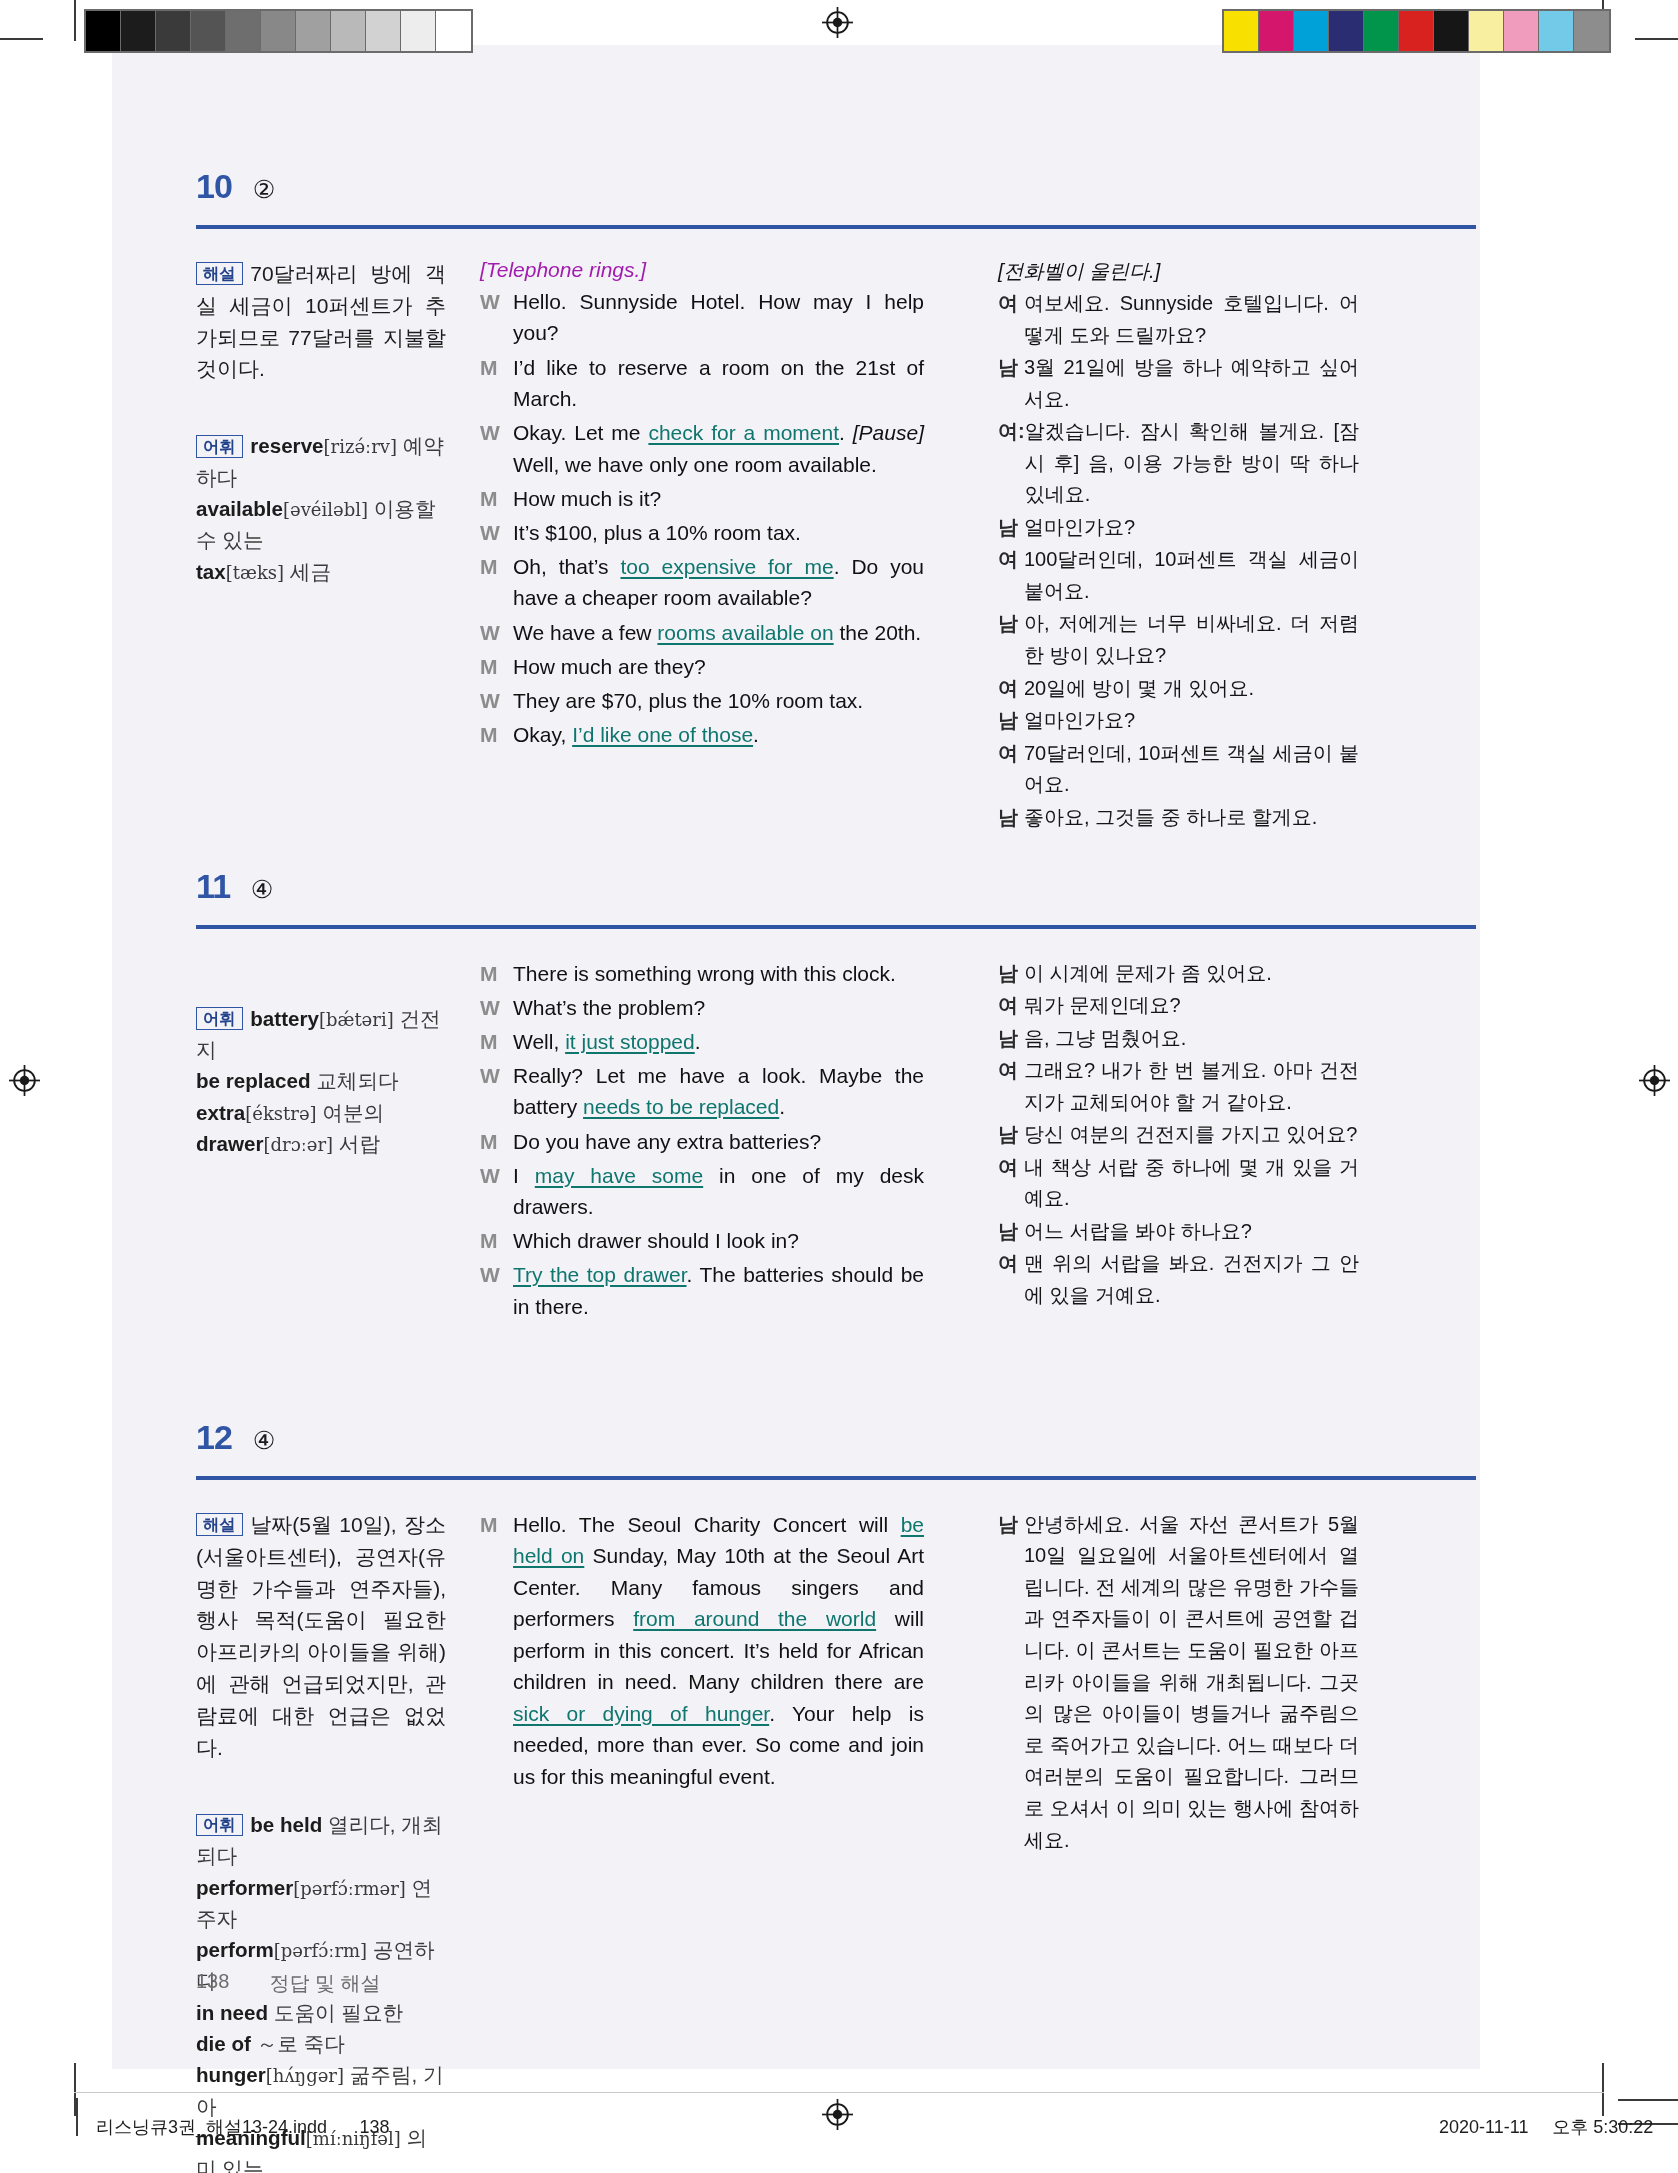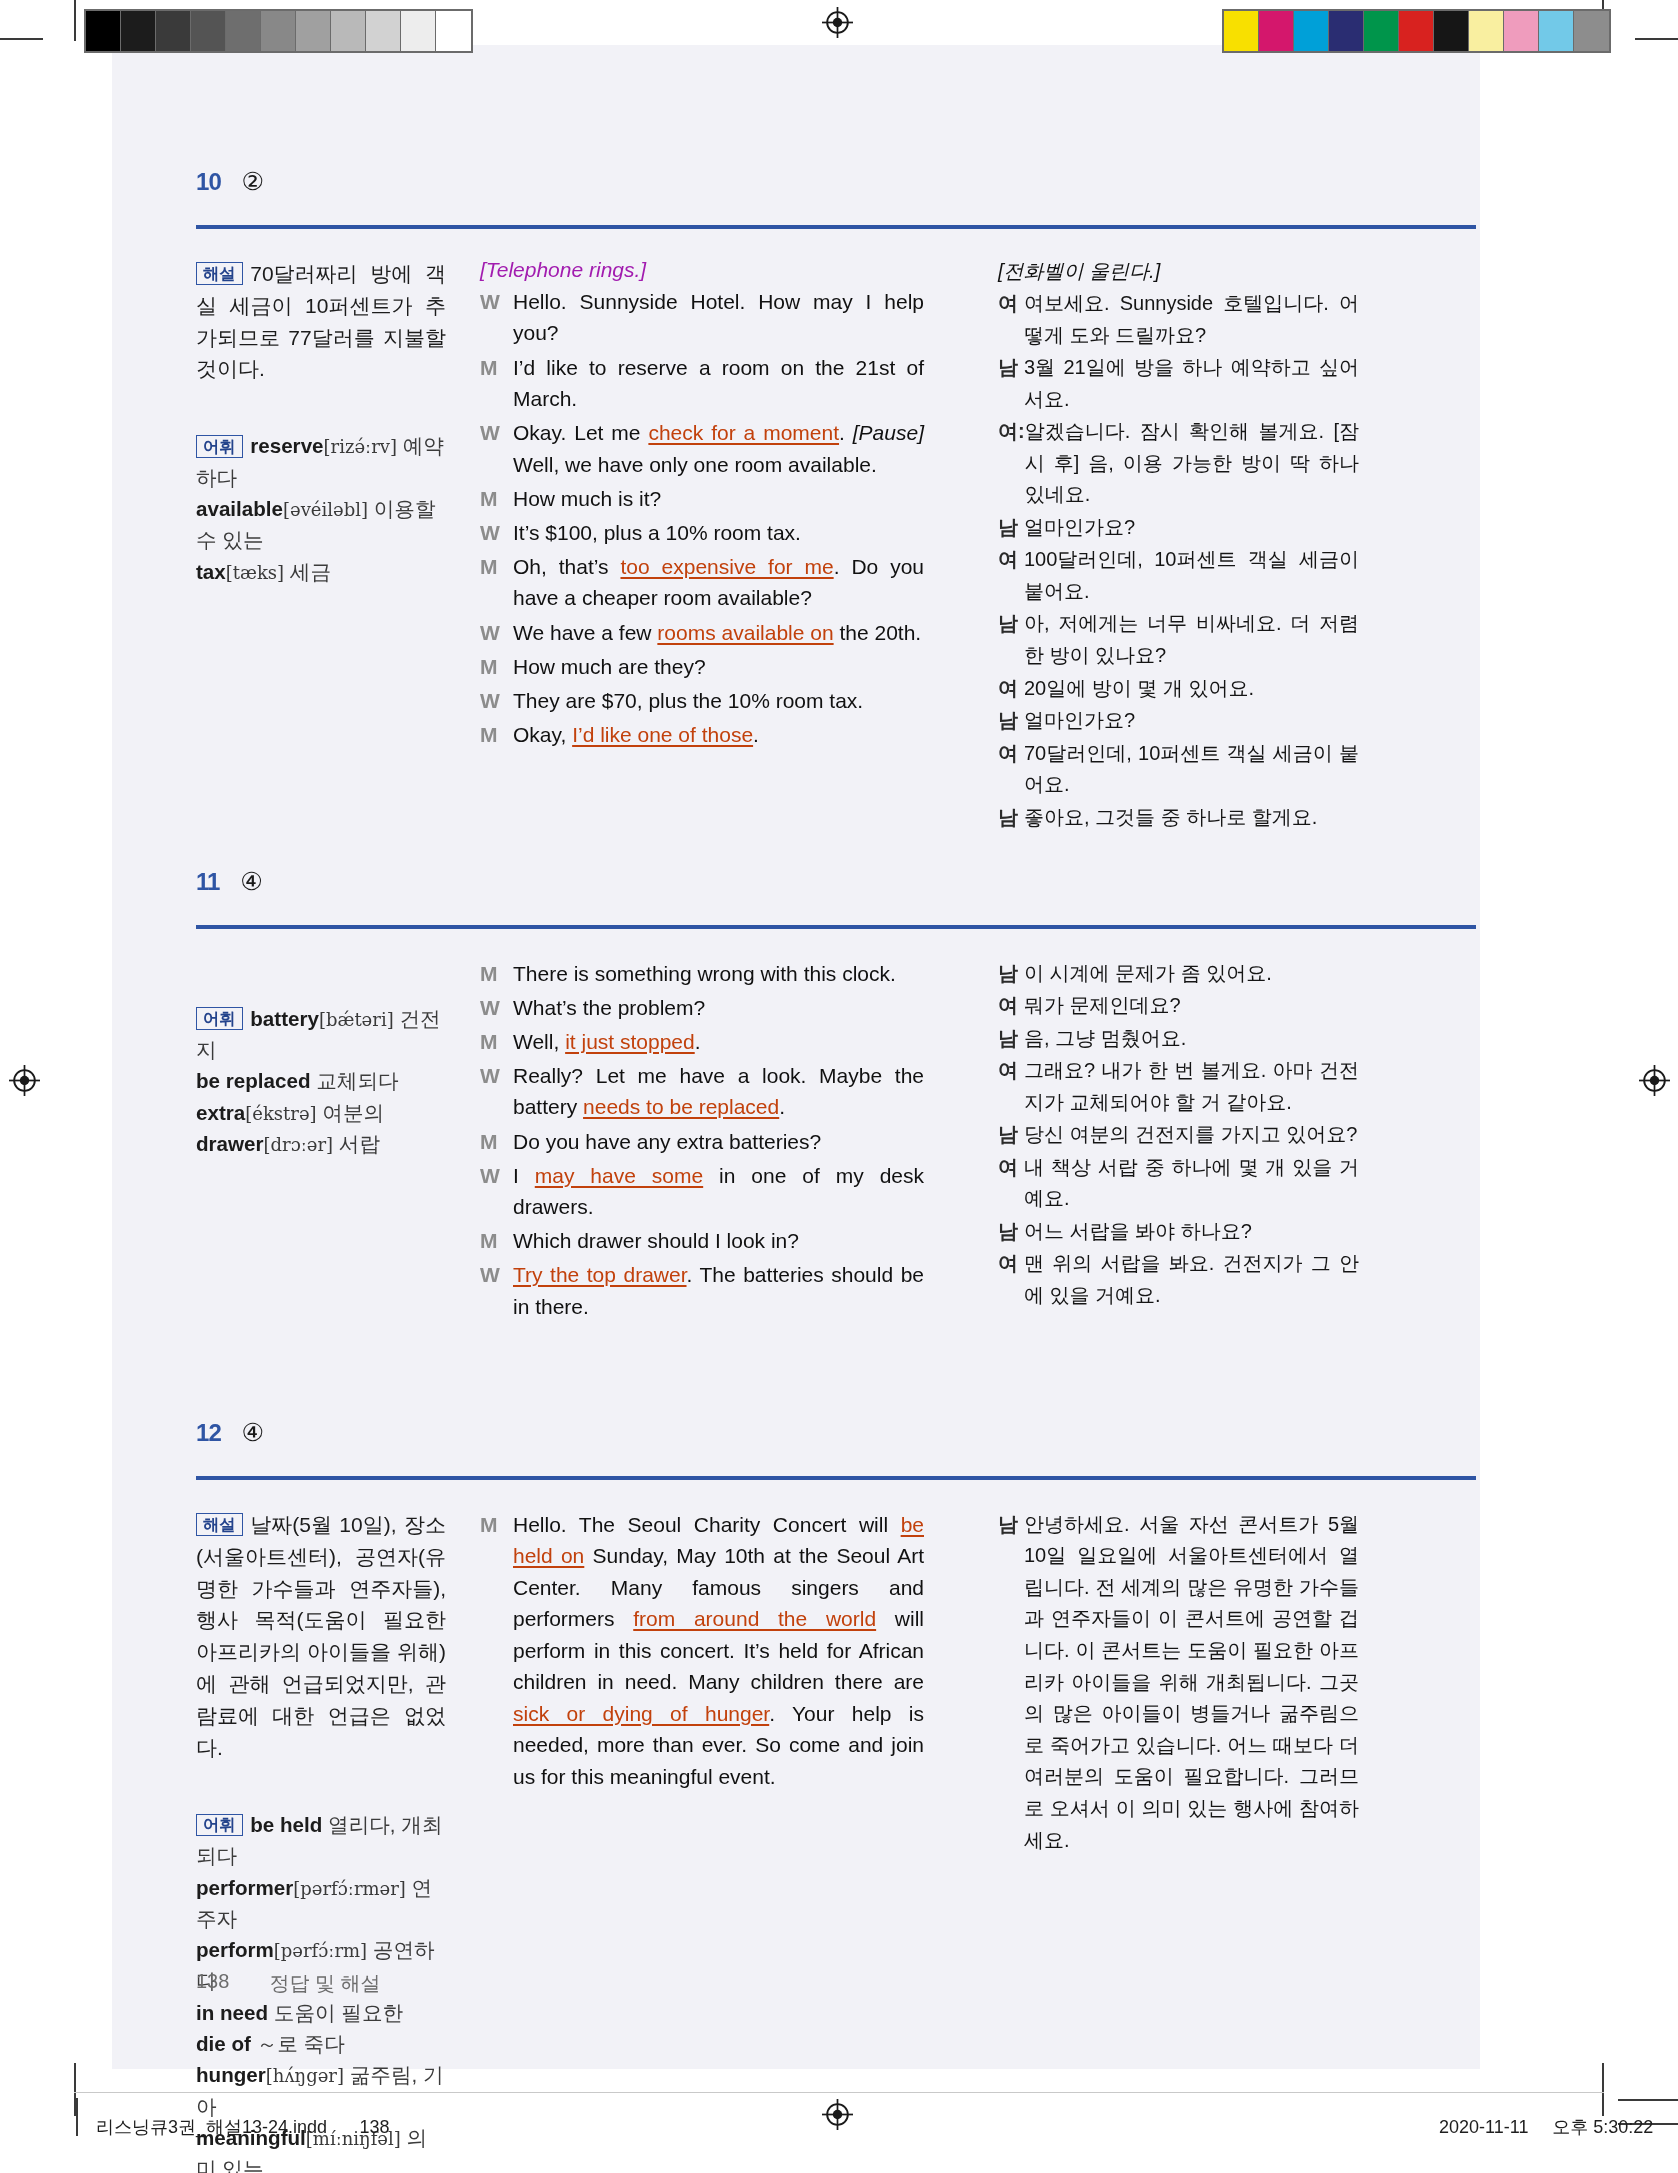--- a/index.html
+++ b/index.html
@@ -15,21 +15,21 @@
   .reg svg{display:block;}
 
   
   .tint{position:absolute;background:#f2f2f7;}
 
   
   .content{position:absolute;left:0;top:0;width:1679px;height:2173px;}
   .sec{position:absolute;left:196px;width:1280px;}
 
   .sec-head{display:flex;align-items:baseline;gap:20.6px;height:46px;}
-  .sec-num{font-size:24px;font-weight:bold;color:#2f55a4;letter-spacing:-0.9px;line-height:1;}
+  .sec-num{font-size:34px;font-weight:bold;color:#2f55a4;letter-spacing:-0.9px;line-height:1;}
   .sec-ans{font-size:25px;color:#1a1a1a;line-height:1;}
   .rule{height:3.4px;background:#2f55a4;margin-top:10.3px;width:100%;}
 
   .cols{display:flex;margin-top:29px;}
   .col-left{width:284px;flex:0 0 284px;padding-right:34px;box-sizing:border-box;}
   .col-mid{width:482px;flex:0 0 482px;padding-right:38px;box-sizing:border-box;}
   .col-right{width:361px;flex:0 0 361px;box-sizing:border-box;margin-left:36px;}
 
   
   .tag{display:inline-block;border:1.4px solid #2f55a4;color:#23438c;font-size:16.3px;
@@ -38,21 +38,21 @@
   .vocab{font-size:20.6px;line-height:1.52;color:#1c1c1c;margin-top:45px;}
   .vocab .w{font-weight:600;}
   .ipa{font-family:"DejaVu Serif","Liberation Serif",serif;font-size:18px;color:#3a3a3a;}
   .kmean{color:#3b3b3b;}
 
   
   .stage{font-style:italic;font-size:21px;color:#a21caf;margin-bottom:4.3px;}
   .line{display:flex;font-size:21px;line-height:1.50;color:#111;margin-bottom:2.6px;}
   .spk{flex:0 0 33px;font-weight:bold;color:#8c8c8c;}
   .utt{flex:1;text-align:justify;}
-  u.key{color:#c2410c;text-decoration:underline;text-underline-offset:3.4px;}
+  u.key{color:#0f766e;text-decoration:underline;text-underline-offset:3.4px;}
   .pause{font-style:italic;}
 
   
   .kline{display:flex;font-size:20px;line-height:1.58;color:#151515;margin-bottom:0.9px;}
   .kspk{flex:0 0 26px;font-weight:600;color:#2a2a2a;}
   .kutt{flex:1;text-align:justify;}
   .kstage{font-style:italic;font-size:20px;color:#111;margin-bottom:3.4px;}
 
   
   .pagefoot{position:absolute;left:196px;display:flex;gap:40px;font-size:20px;color:#6d6d6d;}

